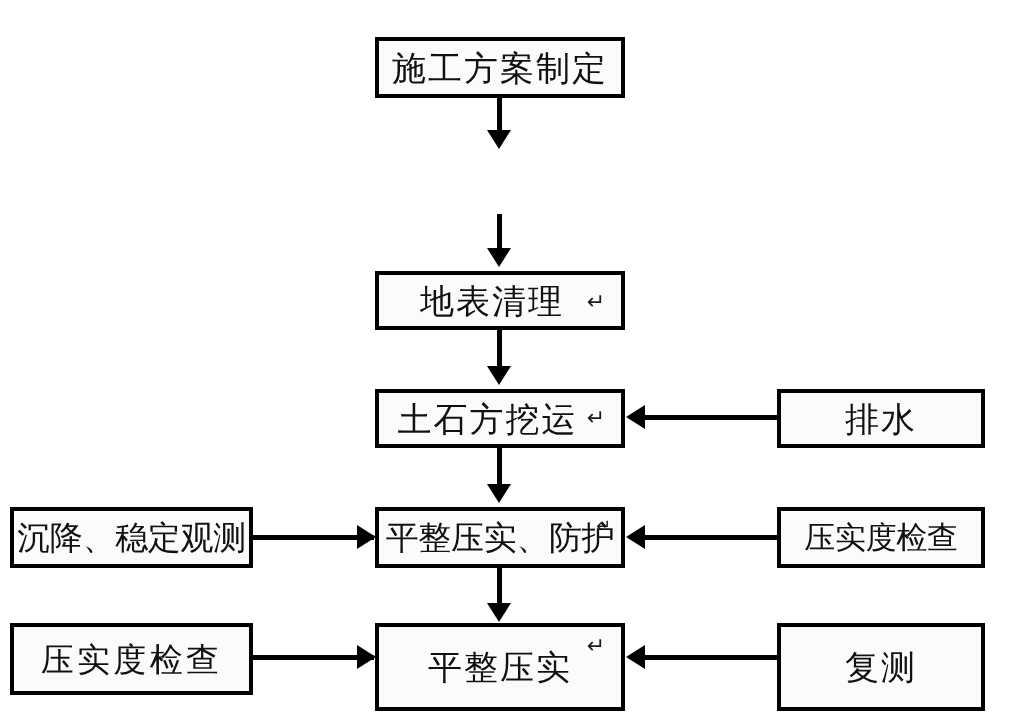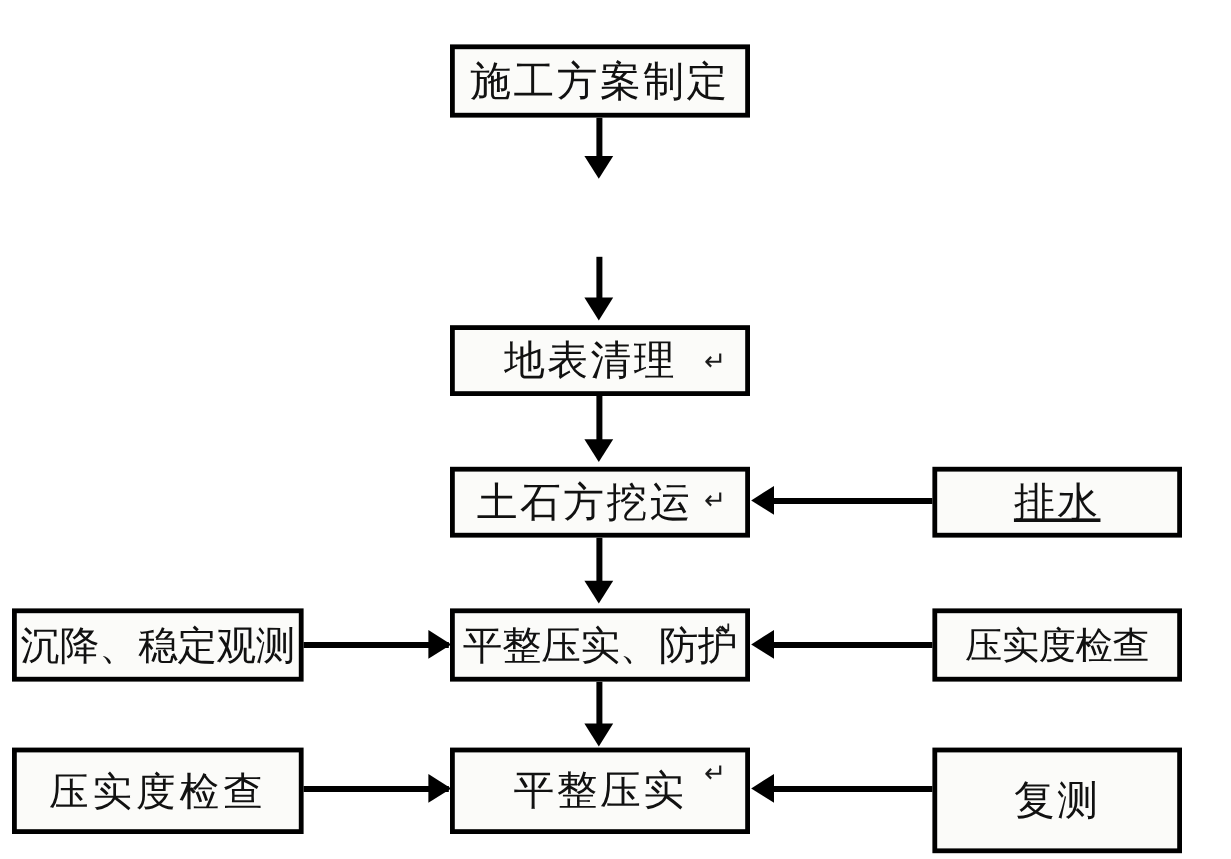--- a/index.html
+++ b/index.html
@@ -126,26 +126,26 @@
   <div class="node" style="left:375px; top:389px; width:250px; height:59px;">
     <span class="label t-wide" style="margin-right:25px;">土石方挖运</span>
     <span class="cr" style="right:16px; top:14px;">↵</span>
   </div>
 
   <div class="node" style="left:375px; top:507px; width:250px; height:61px;">
     <span class="label t-tight" style="letter-spacing:-0.01em;">平整压实、防护</span>
     <span class="cr" style="right:10px; top:6px; font-size:18px;">↵</span>
   </div>
 
-  <div class="node" style="left:375px; top:623px; width:250px; height:72px;">
+  <div class="node" style="left:375px; top:623px; width:250px; height:88px;">
     <span class="label t-wide">平整压实</span>
     <span class="cr" style="right:16px; top:8px;">↵</span>
   </div>
 
-  <div class="node" style="left:777px; top:389px; width:208px; height:59px;text-decoration:underline;">
+  <div class="node" style="left:777px; top:389px; width:208px; height:59px;">
     <span class="label t-wide">排水</span>
   </div>
 
   <div class="node" style="left:777px; top:507px; width:208px; height:61px;">
     <span class="label t-tight" style="font-size:31px; letter-spacing:-0.01em;">压实度检查</span>
   </div>
 
   <div class="node" style="left:777px; top:623px; width:208px; height:88px;">
     <span class="label t-wide">复测</span>
   </div>

